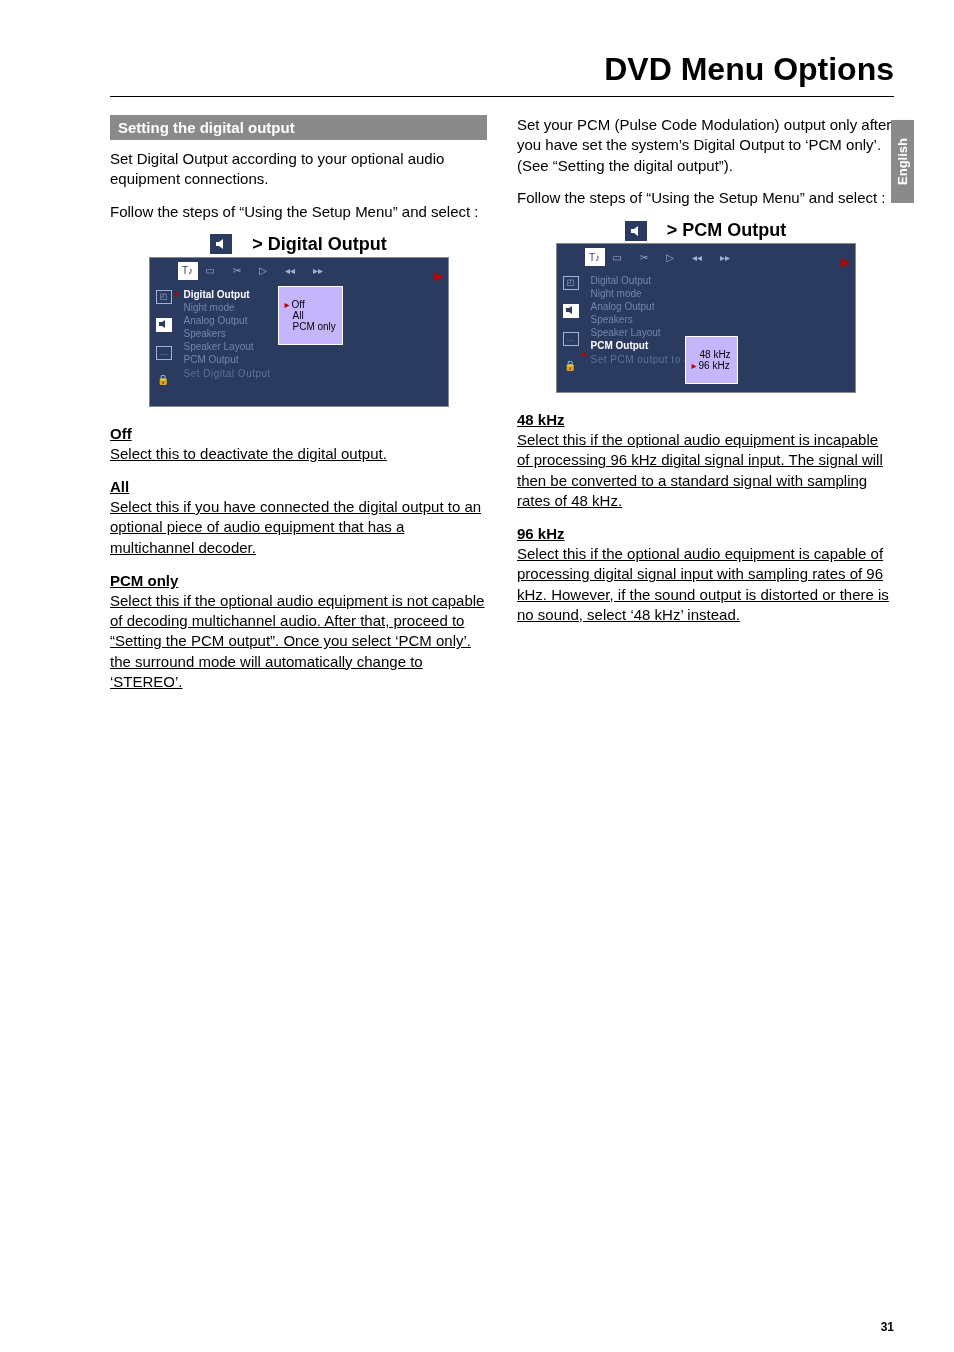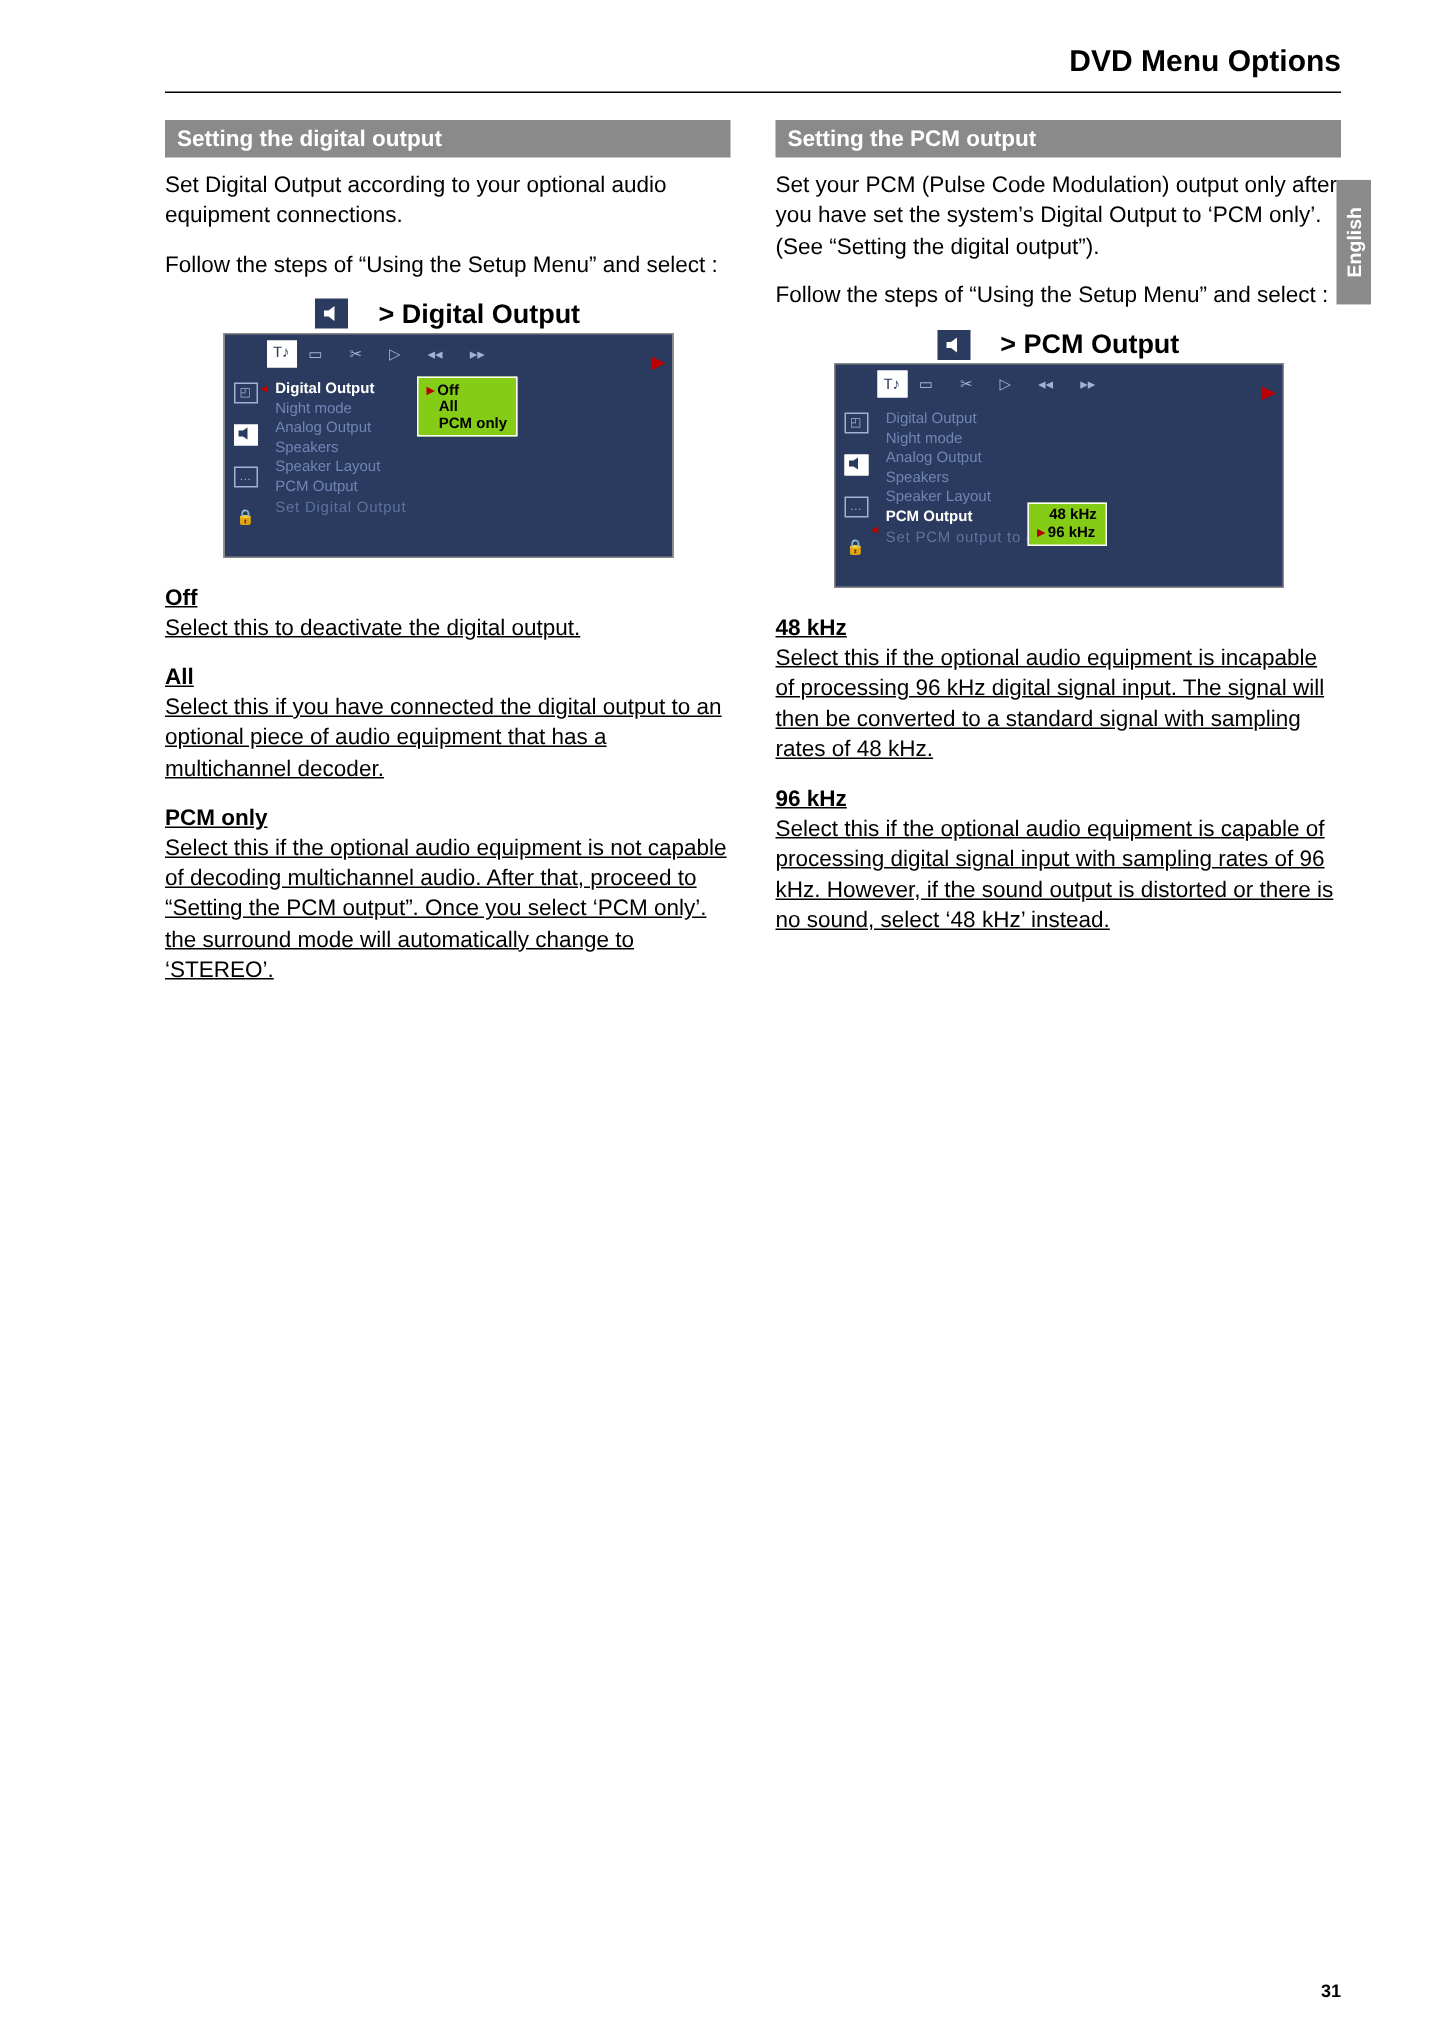--- a/index.html
+++ b/index.html
@@ -8,26 +8,27 @@
     background: #fff;
     width: 954px;
     height: 1352px;
     position: relative;
     color: #000;
   }
   .page {
     padding: 30px 60px 40px 110px;
   }
   .page-title {
-    font-size: 20px;
+    font-size: 32px;
     font-weight: bold;
     text-align: right;
     padding-bottom: 8px;
     border-bottom: 1px solid #000;
     margin-bottom: 18px;
+    margin-top: 21px;
   }
   .columns {
     display: flex;
     gap: 30px;
   }
   .col { flex: 1; }
   .section-header {
     background: #8a8a8a;
     color: #fff;
     font-weight: bold;
@@ -176,25 +177,25 @@
     color: #fff;
     font-weight: bold;
   }
   .menu-hint {
     color: #5c7399;
     font-size: 10px;
     padding: 2px 0 2px 0;
     letter-spacing: 0.5px;
   }
   .menu-options-box {
-    background: #84cc16;
+    background: #c4b5fd;
     color: #000;
-    font-weight: bold;
-    font-size: 10px;
-    padding: 2px 6px;
+    font-weight: normal;
+    font-size: 10px;
+    padding: 12px 6px;
     position: absolute;
     border: 1px solid #fff;
   }
   .red-caret {
     color: #b00;
     font-size: 10px;
     margin-right: 2px;
     display: inline-block;
   }
   .red-caret-left {
@@ -272,21 +273,20 @@
       <p class="option-text">Select this to deactivate the digital output.</p>
 
       <div class="option-heading">All</div>
       <p class="option-text">Select this if you have connected the digital output to an optional piece of audio equipment that has a multichannel decoder.</p>
 
       <div class="option-heading">PCM only</div>
       <p class="option-text">Select this if the optional audio equipment is not capable of decoding multichannel audio. After that, proceed to “Setting the PCM output”.  Once you select ‘PCM only’. the surround mode will automatically change to ‘STEREO’.</p>
     </div>
 
     <div class="col">
-      <div class="section-header">Setting the PCM output</div>
       <p class="body-text">Set your PCM (Pulse Code Modulation) output only after you have set the system’s Digital Output to ‘PCM only’.  (See “Setting the digital output”).</p>
       <p class="body-text">Follow the steps of “Using the Setup Menu” and select :</p>
 
       <div class="menu-figure">
         <div class="menu-title-row">
           <span class="sp-icon">
             <svg width="14" height="14" viewBox="0 0 14 14">
                 <polygon points="2,5 5,5 9,2 9,12 5,9 2,9" fill="#fff"></polygon>
               </svg>
           </span>

